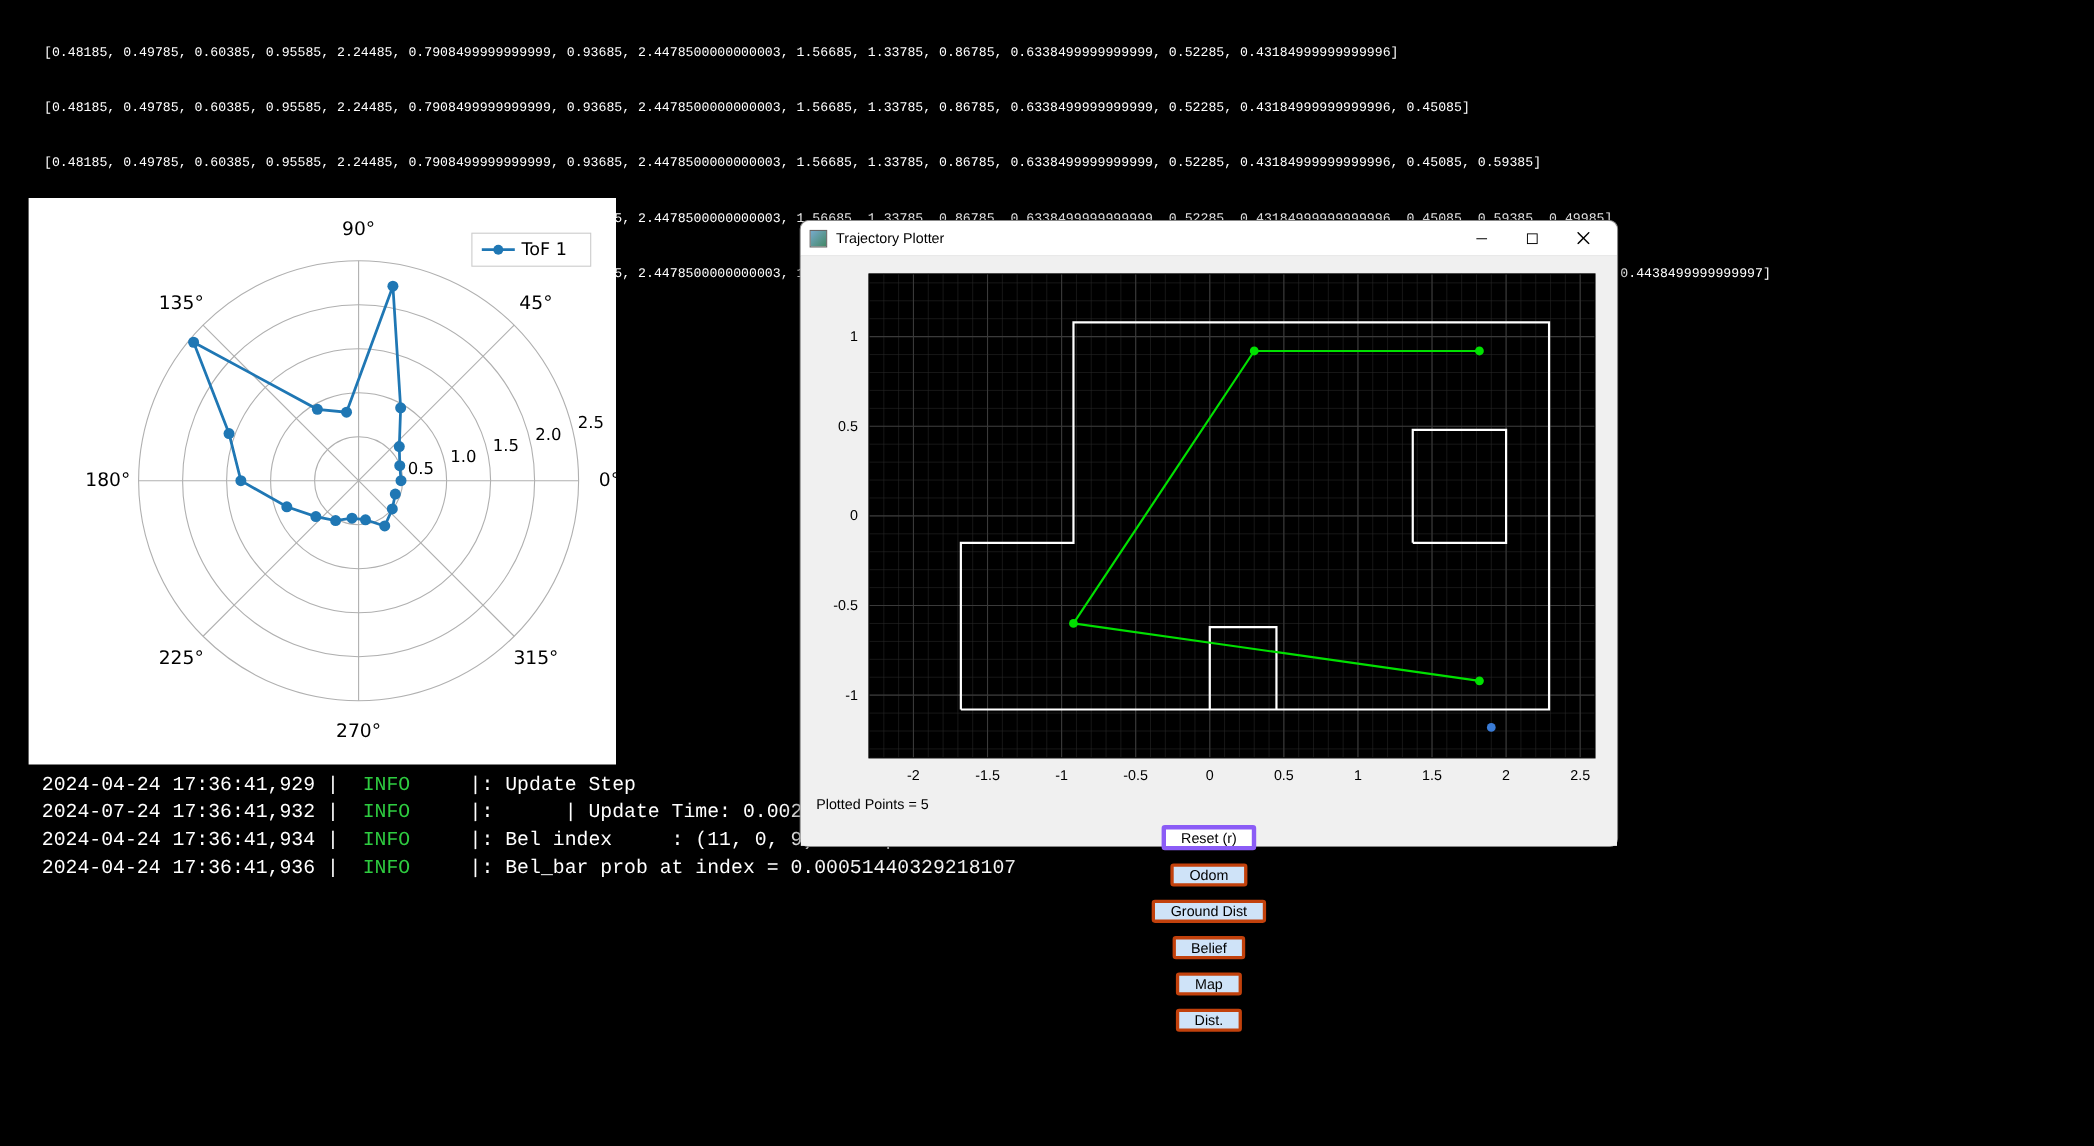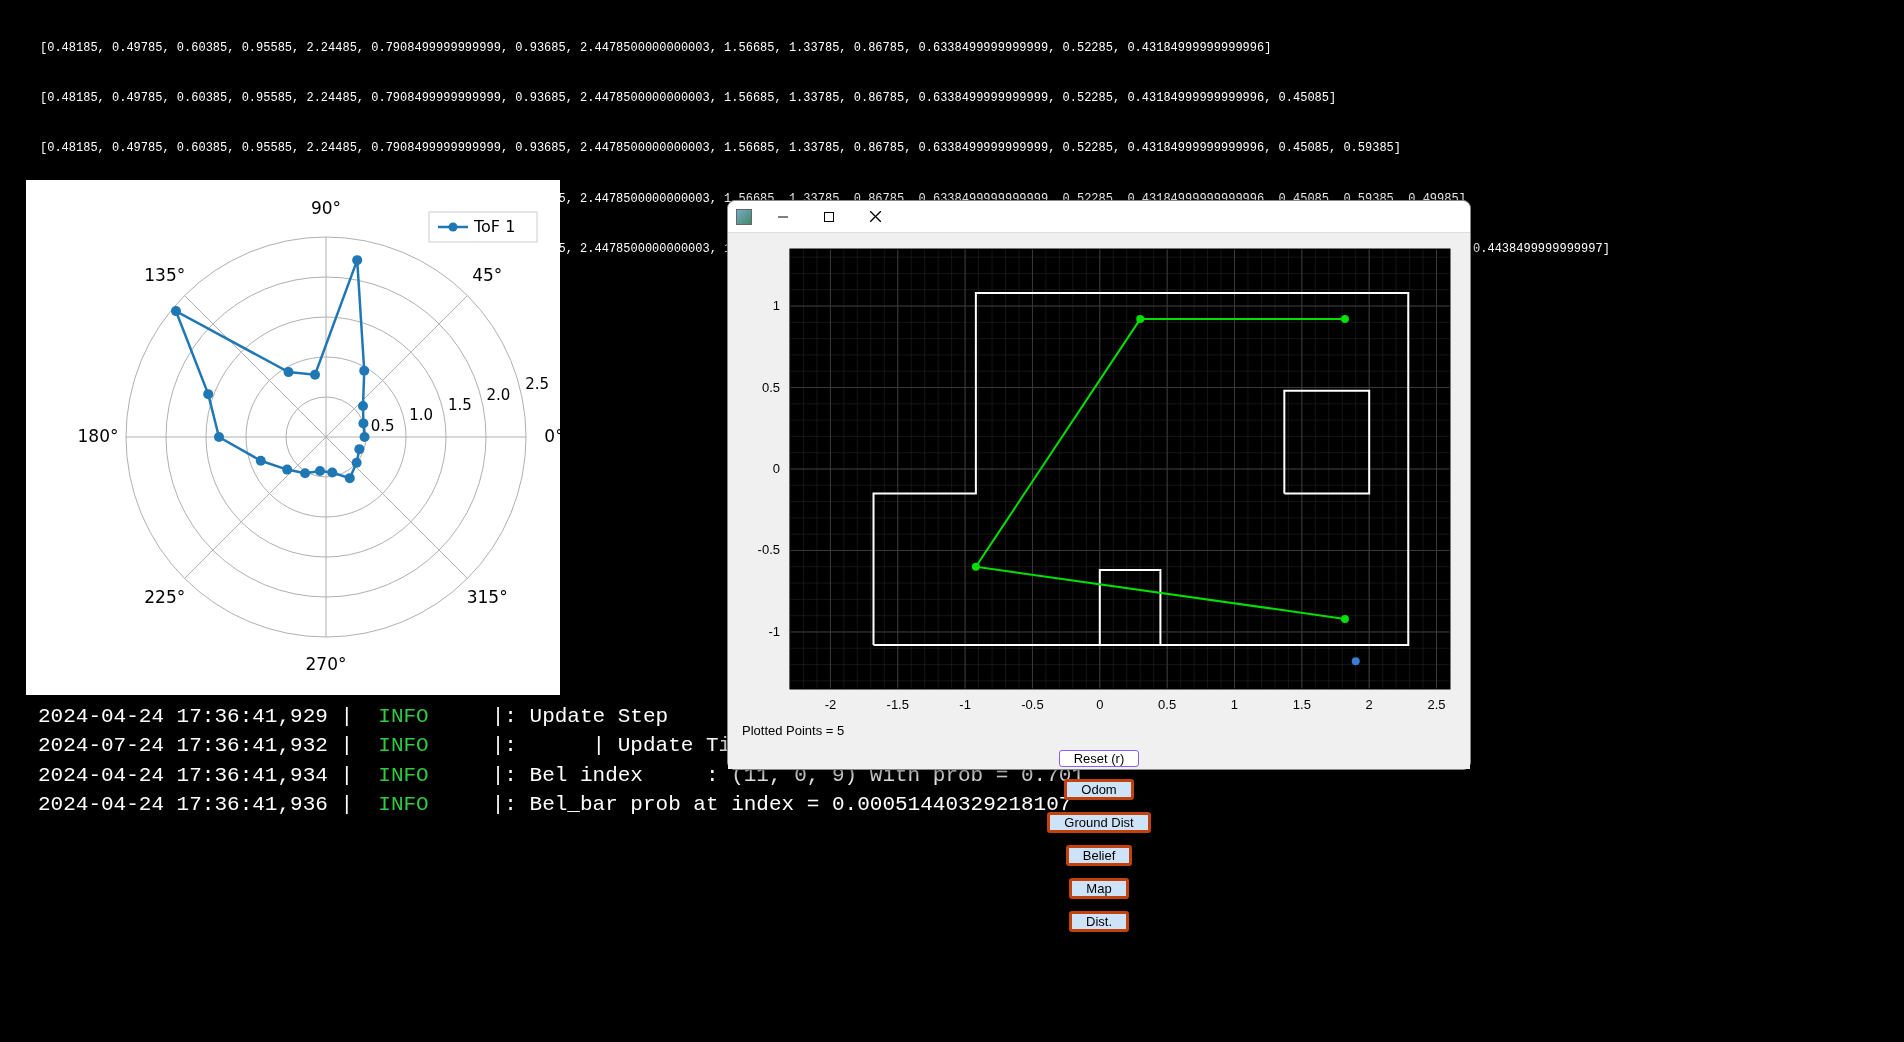--- a/index.html
+++ b/index.html
@@ -23,21 +23,21 @@
   left: 26px;
   top: 180px;
   width: 534px;
   height: 515px;
   background: #fff;
 }
 .log-lines {
   position: absolute;
   left: 38px;
   top: 702px;
-  font-size: 21px;
+  font-size: 18px;
   line-height: 1.4;
 }
 .log-line { white-space: pre; }
 .log-info { color: #2ecc40; }
 .trajectory-window {
   position: absolute;
   left: 727px;
   top: 200px;
   width: 744px;
   height: 570px;
@@ -107,21 +107,21 @@
   border: 3px solid #c2410c;
   background: #cfe3f8;
   color: #000;
   font-size: 13px;
   font-family: 'Segoe UI', sans-serif;
   border-radius: 3px;
   cursor: pointer;
 }
 .traj-btn.active {
   background: #fff;
-  border: 1px solid #8b5cf6;
+  border: 4px solid #8b5cf6;
 }
 </style>
 </head>
 <body>
 
 <div class="console-output">
   <div>[0.48185, 0.49785, 0.60385, 0.95585, 2.24485, 0.7908499999999999, 0.93685, 2.4478500000000003, 1.56685, 1.33785, 0.86785, 0.6338499999999999, 0.52285, 0.43184999999999996]</div>
   <div>[0.48185, 0.49785, 0.60385, 0.95585, 2.24485, 0.7908499999999999, 0.93685, 2.4478500000000003, 1.56685, 1.33785, 0.86785, 0.6338499999999999, 0.52285, 0.43184999999999996, 0.45085]</div>
   <div>[0.48185, 0.49785, 0.60385, 0.95585, 2.24485, 0.7908499999999999, 0.93685, 2.4478500000000003, 1.56685, 1.33785, 0.86785, 0.6338499999999999, 0.52285, 0.43184999999999996, 0.45085, 0.59385]</div>
   <div>[0.48185, 0.49785, 0.60385, 0.95585, 2.24485, 0.7908499999999999, 0.93685, 2.4478500000000003, 1.56685, 1.33785, 0.86785, 0.6338499999999999, 0.52285, 0.43184999999999996, 0.45085, 0.59385, 0.49985]</div>
@@ -185,20 +185,21 @@
 <div class="log-lines">
   <div class="log-line"><span>2024-04-24 17:36:41,929</span> |  <span class="log-info">INFO</span>     <span>|: Update Step</span></div>
   <div class="log-line"><span>2024-07-24 17:36:41,932</span> |  <span class="log-info">INFO</span>     <span>|:      | Update Time: 0.002 secs</span></div>
   <div class="log-line"><span>2024-04-24 17:36:41,934</span> |  <span class="log-info">INFO</span>     <span>|: Bel index     : (11, 0, 9) with prob = 0.701</span></div>
   <div class="log-line"><span>2024-04-24 17:36:41,936</span> |  <span class="log-info">INFO</span>     <span>|: Bel_bar prob at index = 0.00051440329218107</span></div>
 </div>
 
 <div class="trajectory-window">
   <div class="titlebar">
     <div class="titlebar-icon"></div>
+    <div class="titlebar-title">Trajectory Plotter</div>
     <div class="titlebar-btn">
         <svg width="10" height="10">
           <line x1="0" y1="5" x2="10" y2="5" stroke="#000" stroke-width="1"></line>
         </svg>
       </div>
     <div class="titlebar-btn">
         <svg width="10" height="10">
           <rect x="0.5" y="0.5" width="9" height="9" fill="none" stroke="#000" stroke-width="1"></rect>
         </svg>
       </div>

